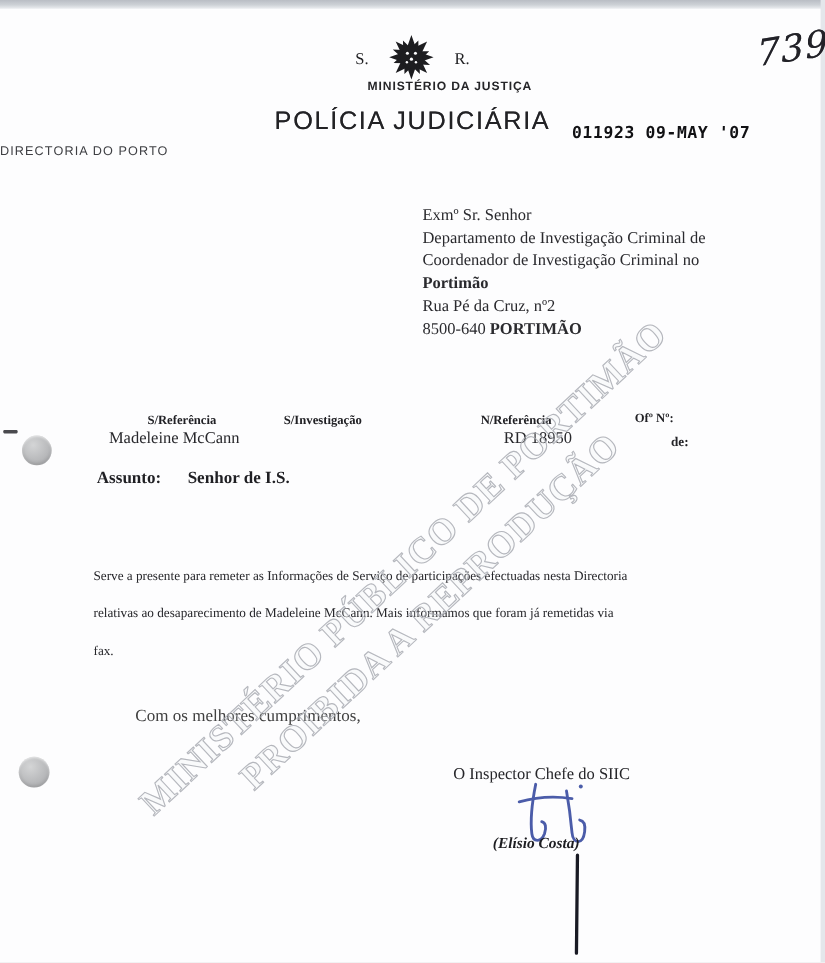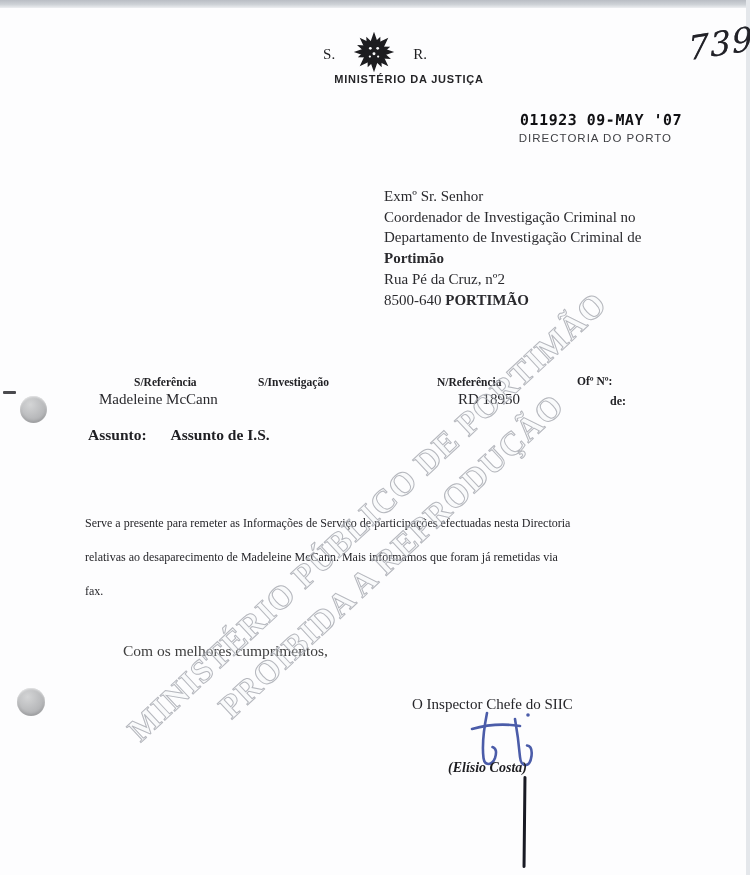--- a/index.html
+++ b/index.html
@@ -26,21 +26,21 @@
   
   .crest-row{left:0;top:30px;width:750px;text-align:center;}
   .crest-inner{display:inline-flex;align-items:center;gap:14px;}
   .crest-letter{font-family:"Liberation Serif",serif;font-size:15px;color:#1f1f22;}
   .ministry{left:0;top:73px;width:750px;text-align:center;
     font-family:"Liberation Sans",sans-serif;font-weight:700;font-size:11px;
     letter-spacing:.8px;color:#252528;padding-left:34px;}
   .org-title{left:0;top:96px;width:750px;text-align:center;
     font-family:"Liberation Sans",sans-serif;font-weight:400;font-size:23px;
     letter-spacing:1.5px;color:#222225;text-shadow:0 0 .6px rgba(30,30,35,.7);}
-  .directorate{left:0;top:132px;width:672px;text-align:right;
+  .directorate{left:0;top:132px;width:672px;text-align:left;
     font-family:"Liberation Sans",sans-serif;font-size:11.5px;
     letter-spacing:1px;color:#3e3f43;}
   .stamp{left:520px;top:111px;
     font-family:"DejaVu Sans Mono",monospace;font-weight:700;font-size:15px;
     letter-spacing:.5px;color:#111114;transform:skewX(-2deg);}
   .corner-number{left:688px;top:24px;
     font-family:"DejaVu Serif",serif;font-style:italic;font-size:33px;
     color:#222228;transform:rotate(-9deg) skewX(-6deg);
     letter-spacing:1px;text-shadow:0 0 .4px rgba(20,20,30,.6);}
 
@@ -113,44 +113,45 @@
             <circle cx="26" cy="26" r="1.6"></circle>
             <circle cx="21.5" cy="29" r="1.2"></circle>
             <circle cx="30.5" cy="29" r="1.2"></circle>
           </g>
         </svg>
       </span>
       <span class="crest-letter">R.</span>
     </div>
   </div>
   <div class="abs ministry content">MINISTÉRIO DA JUSTIÇA</div>
+  <div class="abs org-title content">POLÍCIA JUDICIÁRIA</div>
   <div class="abs directorate content">DIRECTORIA DO PORTO</div>
 
   <div class="abs stamp content">011923 09-MAY '07</div>
   <div class="abs corner-number content">739</div>
 
   <div class="abs recipient content">
     <div>Exmº Sr. Senhor</div>
+    <div>Departamento de Investigação Criminal de</div>
     <div>Coordenador de Investigação Criminal no</div>
-    <div>Departamento de Investigação Criminal de</div>
     <div class="bold">Portimão</div>
     <div>Rua Pé da Cruz, nº2</div>
     <div><span>8500-640</span> <span class="bold">PORTIMÃO</span></div>
   </div>
 
   <div class="abs ref-label lab-sref content">S/Referência</div>
   <div class="abs ref-label lab-scom content">S/Investigação</div>
   <div class="abs ref-label lab-nref content">N/Referência</div>
   <div class="abs ref-label lab-ofi content">Ofº Nº:</div>
   <div class="abs ref-value val-sref content">Madeleine McCann</div>
   <div class="abs ref-value val-nref content">RD 18950</div>
   <div class="abs val-de content">de:</div>
 
   <div class="abs subject content">
-    <span>Assunto:</span><span class="gap"></span><span>Assunto de I.S.</span>
+    <span>Assunto:</span><span class="gap"></span><span>Senhor de I.S.</span>
   </div>
 
   <div class="abs body-par content">
     <div>Serve a presente para remeter as Informações de Serviço de participações efectuadas nesta Directoria</div>
     <div>relativas ao desaparecimento de Madeleine McCann. Mais informamos que foram já remetidas via</div>
     <div>fax.</div>
   </div>
   <div class="abs closing content">Com os melhores cumprimentos,</div>
 
   <div class="abs sig-role content">O Inspector Chefe do SIIC</div>

